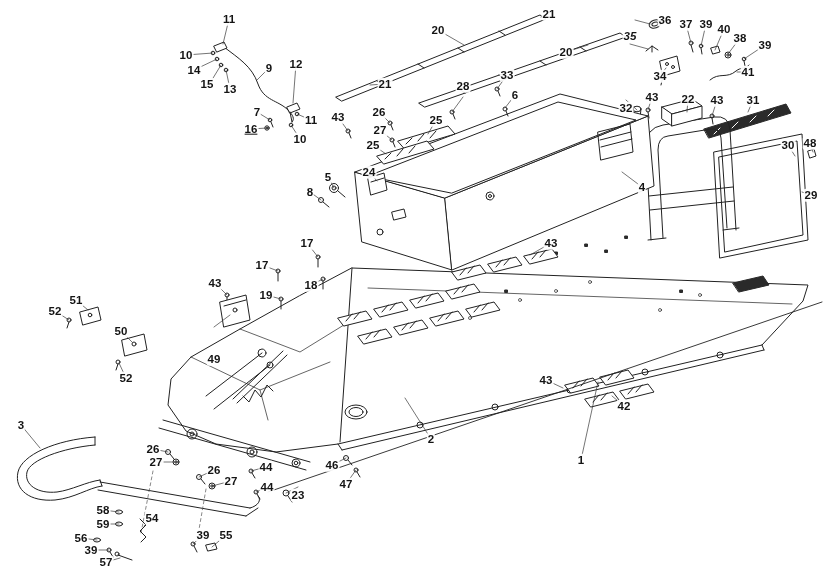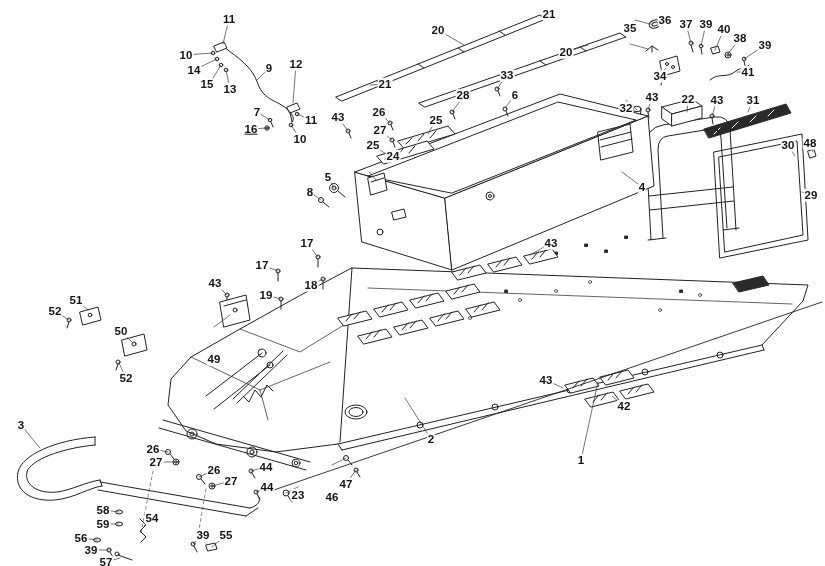--- a/index.html
+++ b/index.html
@@ -417,34 +417,34 @@
       <div class="callout" style="left: 257px; top: 112px;">7</div>
       <div class="callout" style="left: 251px; top: 129px; text-decoration: underline;">16</div>
       <div class="callout" style="left: 311px; top: 120px;">11</div>
       <div class="callout" style="left: 300px; top: 139px;">10</div>
       <div class="callout" style="left: 438px; top: 30px;">20</div>
       <div class="callout" style="left: 549px; top: 14px;">21</div>
       <div class="callout" style="left: 566px; top: 52px;">20</div>
       <div class="callout" style="left: 385px; top: 84px;">21</div>
       <div class="callout" style="left: 507px; top: 75px;">33</div>
       <div class="callout" style="left: 515px; top: 95px;">6</div>
-      <div class="callout" style="left: 463px; top: 95px;">28</div>
+      <div class="callout" style="left: 463px; top: 86px;">28</div>
       <div class="callout" style="left: 379px; top: 112px;">26</div>
       <div class="callout" style="left: 338px; top: 117px;">43</div>
       <div class="callout" style="left: 380px; top: 130px;">27</div>
       <div class="callout" style="left: 436px; top: 120px;">25</div>
       <div class="callout" style="left: 373px; top: 145px;">25</div>
-      <div class="callout" style="left: 369px; top: 156px; margin-left: 24px;">24</div>
+      <div class="callout" style="left: 369px; top: 172px;">24</div>
       <div class="callout" style="left: 635px; top: 20px; margin-left: 30px;">36</div>
       <div class="callout" style="left: 686px; top: 24px;">37</div>
       <div class="callout" style="left: 706px; top: 24px;">39</div>
       <div class="callout" style="left: 724px; top: 29px;">40</div>
       <div class="callout" style="left: 740px; top: 38px;">38</div>
       <div class="callout" style="left: 765px; top: 45px;">39</div>
-      <div class="callout" style="left: 630px; top: 28px;">35</div>
+      <div class="callout" style="left: 630px; top: 36px; font-style: italic;">35</div>
       <div class="callout" style="left: 660px; top: 76px;">34</div>
       <div class="callout" style="left: 748px; top: 72px;">41</div>
       <div class="callout" style="left: 626px; top: 108px;">32</div>
       <div class="callout" style="left: 652px; top: 97px;">43</div>
       <div class="callout" style="left: 688px; top: 99px;">22</div>
       <div class="callout" style="left: 717px; top: 100px;">43</div>
       <div class="callout" style="left: 753px; top: 100px;">31</div>
       <div class="callout" style="left: 788px; top: 145px;">30</div>
       <div class="callout" style="left: 810px; top: 143px;">48</div>
       <div class="callout" style="left: 811px; top: 195px;">29</div>
@@ -463,21 +463,21 @@
       <div class="callout" style="left: 121px; top: 331px;">50</div>
       <div class="callout" style="left: 126px; top: 378px;">52</div>
       <div class="callout" style="left: 21px; top: 425px;">3</div>
       <div class="callout" style="left: 153px; top: 449px;">26</div>
       <div class="callout" style="left: 156px; top: 462px;">27</div>
       <div class="callout" style="left: 214px; top: 470px;">26</div>
       <div class="callout" style="left: 231px; top: 481px;">27</div>
       <div class="callout" style="left: 266px; top: 467px;">44</div>
       <div class="callout" style="left: 267px; top: 487px;">44</div>
       <div class="callout" style="left: 298px; top: 487px; margin-top: 8px;">23</div>
-      <div class="callout" style="left: 332px; top: 465px; margin-top: 32px;">46</div>
+      <div class="callout" style="left: 332px; top: 465px;">46</div>
       <div class="callout" style="left: 346px; top: 484px;">47</div>
       <div class="callout" style="left: 431px; top: 439px;">2</div>
       <div class="callout" style="left: 546px; top: 380px;">43</div>
       <div class="callout" style="left: 624px; top: 406px;">42</div>
       <div class="callout" style="left: 581px; top: 460px;">1</div>
       <div class="callout" style="left: 103px; top: 510px;">58</div>
       <div class="callout" style="left: 152px; top: 518px;">54</div>
       <div class="callout" style="left: 103px; top: 524px;">59</div>
       <div class="callout" style="left: 81px; top: 538px;">56</div>
       <div class="callout" style="left: 91px; top: 550px;">39</div>

